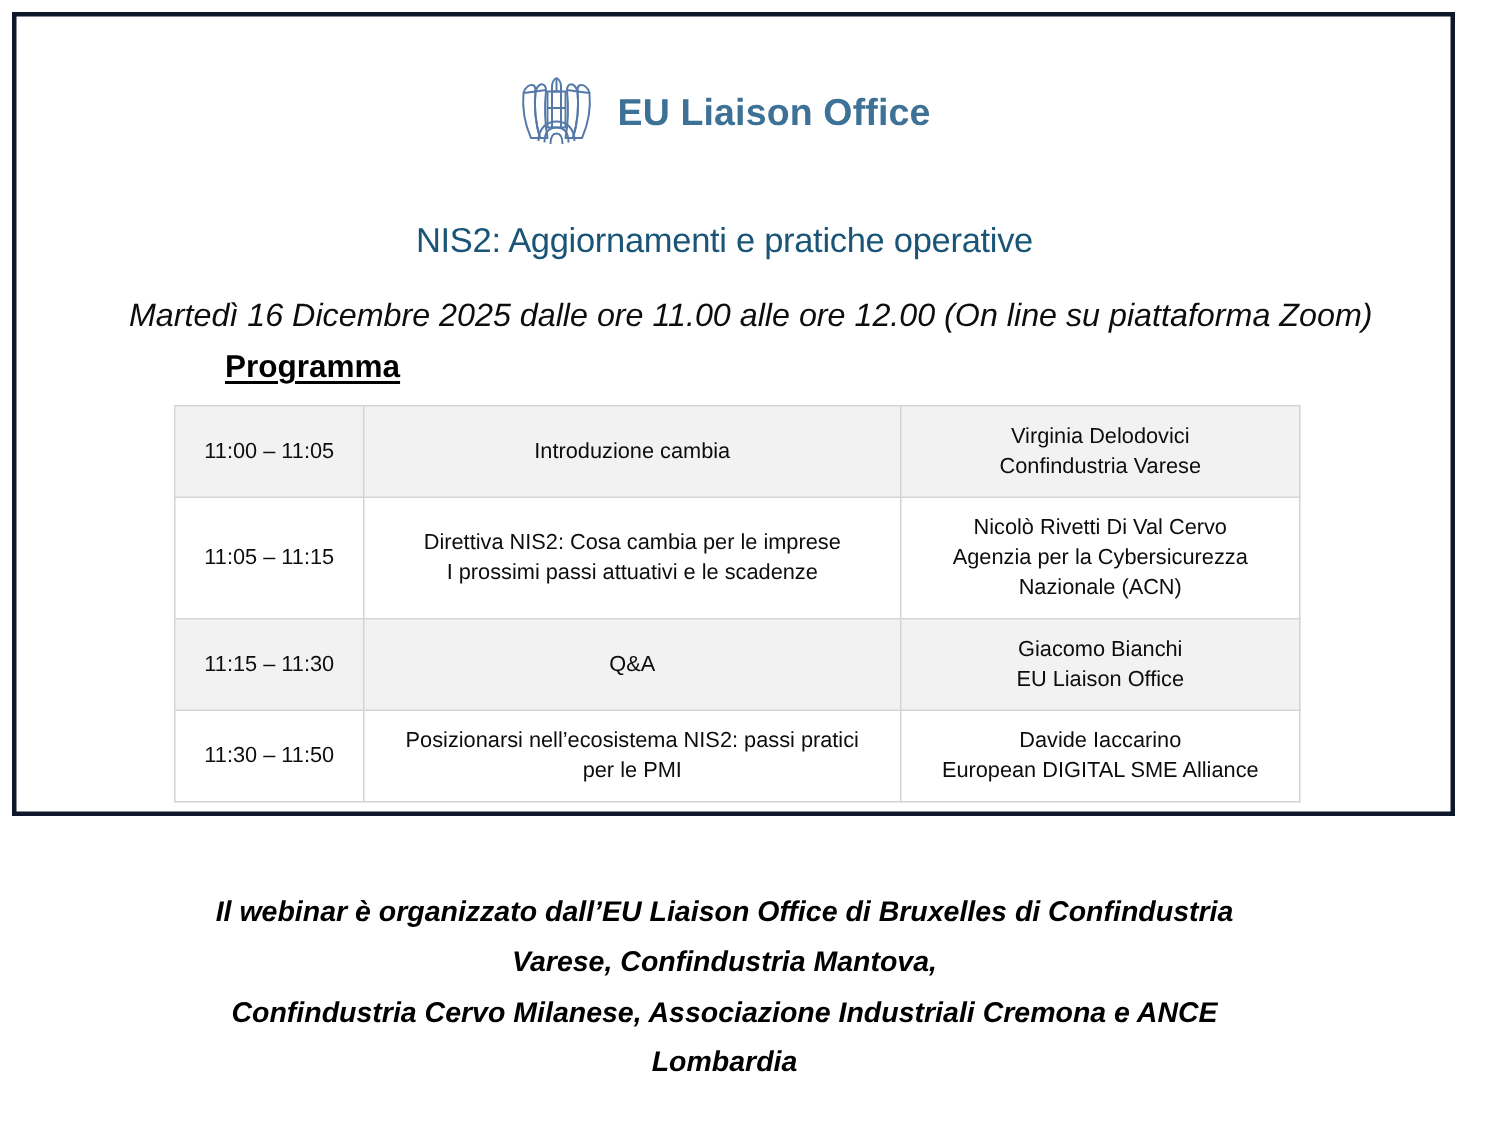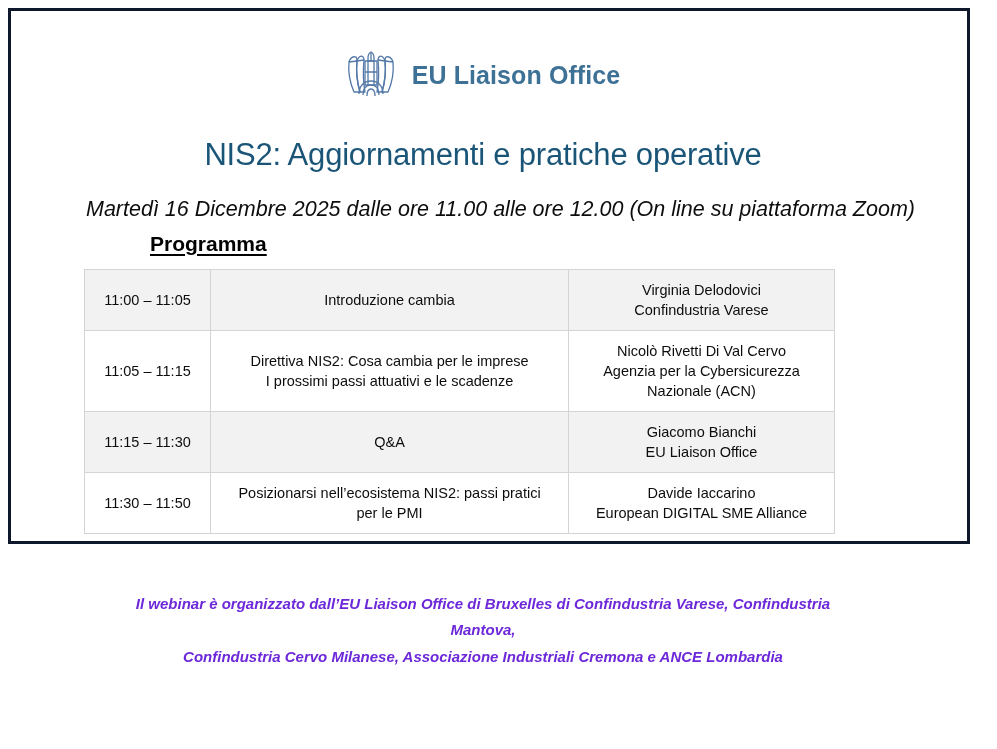--- a/index.html
+++ b/index.html
@@ -53,23 +53,23 @@
   .brand-text {
     font-size: 25px;
     font-weight: 600;
     letter-spacing: 0.1px;
     color: #3d7196;
     white-space: nowrap;
   }
 
   
   .event-title {
-    margin-top: 36px;
-    text-align: center;
-    font-size: 31px;
+    margin-top: 46px;
+    text-align: center;
+    font-size: 23px;
     font-weight: 400;
     color: #1a5578;
     letter-spacing: -0.2px;
     white-space: nowrap;
   }
 
   
   .event-datetime {
     margin-top: 24px;
     text-align: center;
@@ -90,21 +90,21 @@
     font-size: 21px;
     font-weight: bold;
     color: #000000;
     text-decoration: underline;
     text-underline-offset: 3px;
   }
 
   
   .agenda-wrap {
     margin-top: 13px;
-    padding-left: 73px;
+    padding-left: 105px;
   }
   table.agenda {
     border-collapse: collapse;
     width: 701px;
     table-layout: fixed;
     border: 1px solid #d4d4d4;
   }
   table.agenda td {
     border: 1px solid #d4d4d4;
     padding: 10px 8px;
@@ -127,24 +127,24 @@
   }
   .speaker-org {
     display: block;
   }
   .topic-line { display: block; }
 
   
   .footer-note {
     margin-top: 57px;
     text-align: center;
-    font-size: 15px;
+    font-size: 19px;
     font-style: italic;
     font-weight: bold;
-    color: #6d28d9;
+    color: #000000;
     line-height: 1.75;
     padding: 0 100px;
   }
   .footer-line { display: block; }
 </style>
 </head>
 <body>
 
 <div id="page-frame">
   <div id="page-inner">

